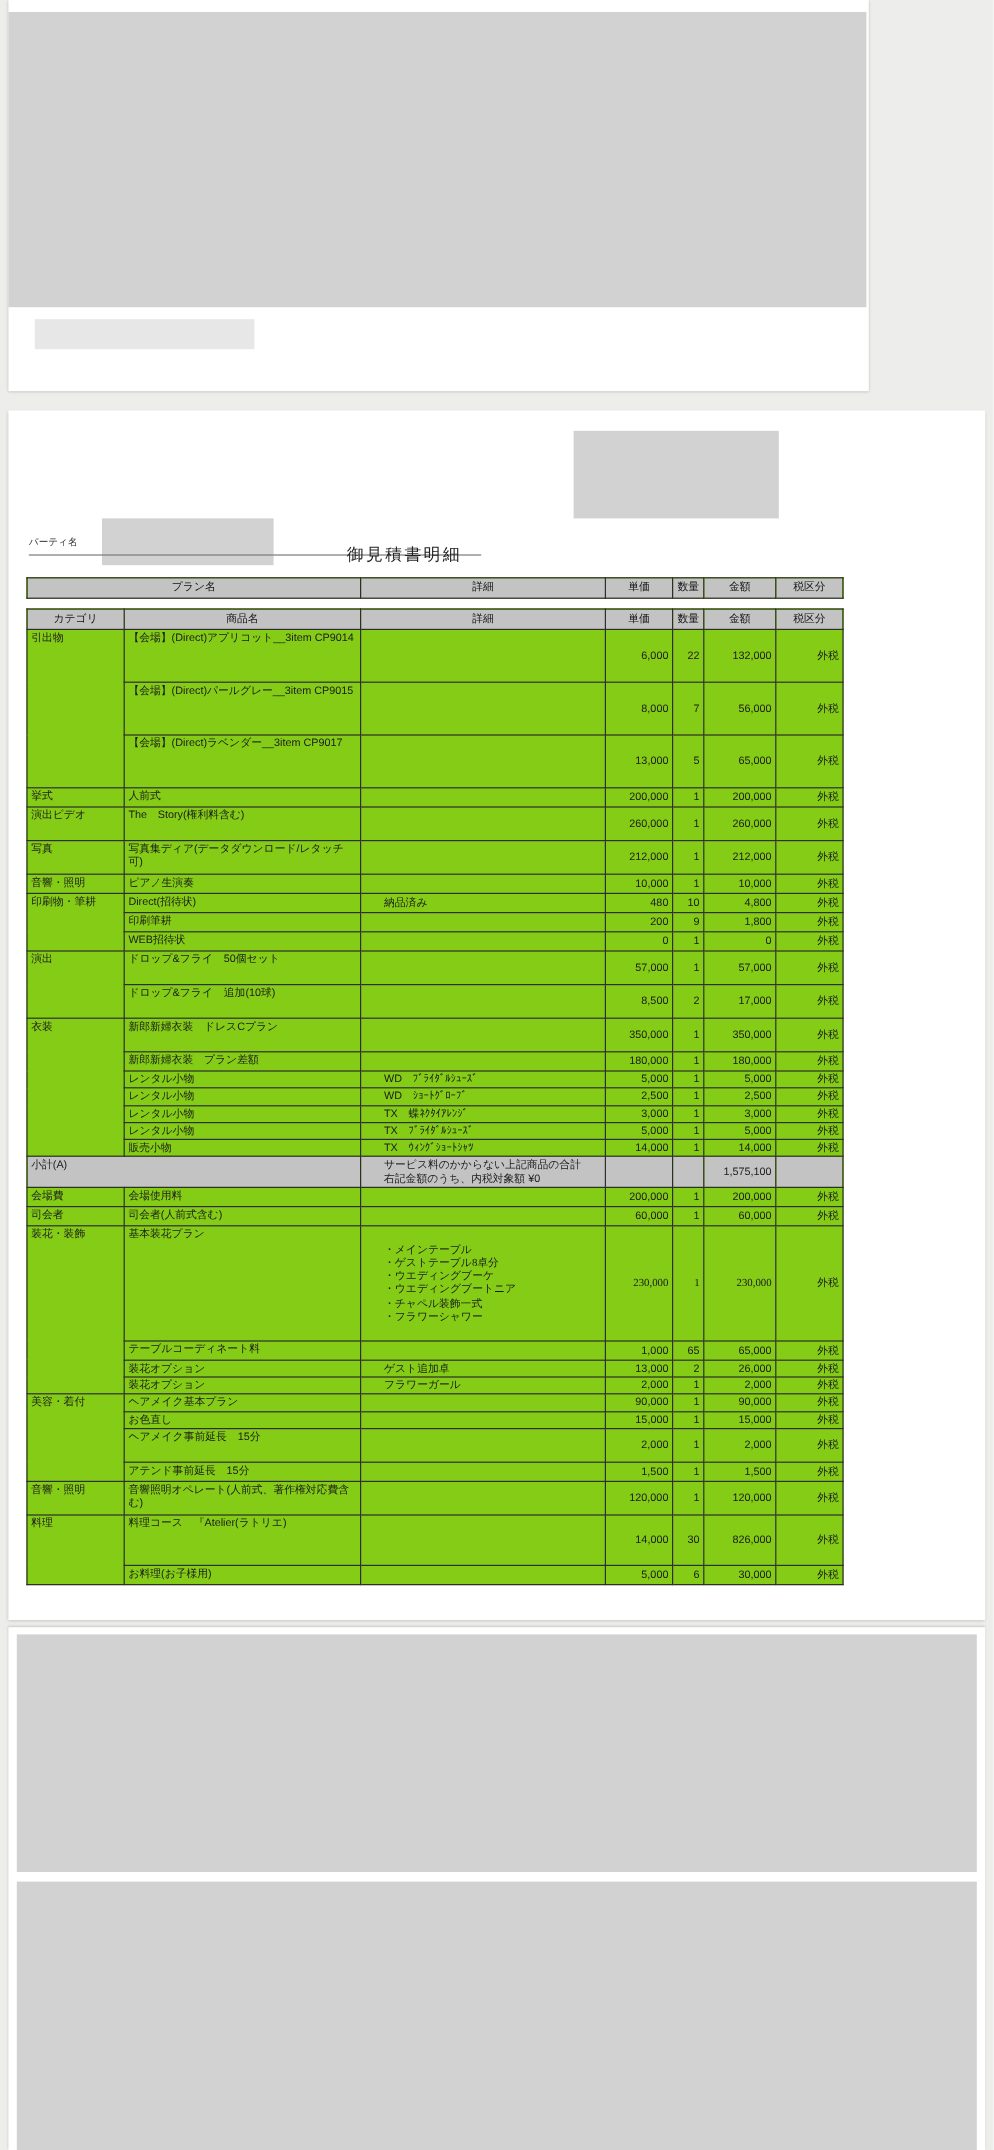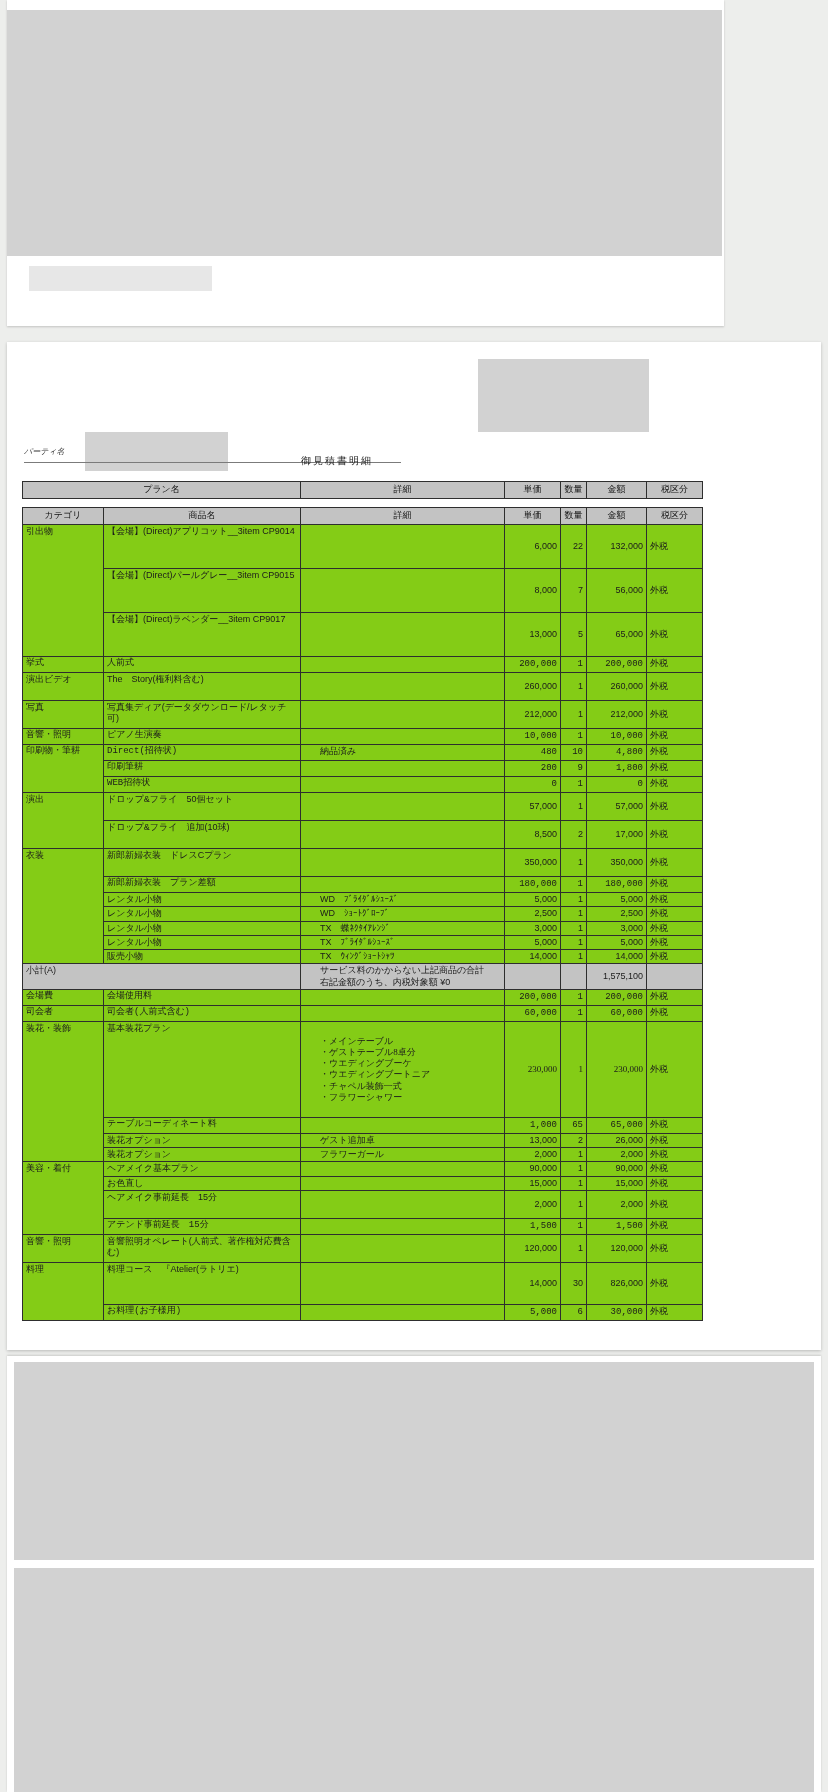--- a/index.html
+++ b/index.html
@@ -10,41 +10,41 @@
     color:#1b1b1b;
   }
   .page{position:absolute;background:#ffffff;}
   #page1{left:7px;top:0;width:717px;height:326px;box-shadow:0 1px 2px rgba(0,0,0,.18);}
   #page2{left:7px;top:342px;width:814px;height:1008px;box-shadow:0 1px 3px rgba(0,0,0,.22);}
   #page3{left:7px;top:1356px;width:814px;height:436px;box-shadow:0 -1px 2px rgba(0,0,0,.15);}
   .redact{position:absolute;background:#d2d2d2;}
   .redact.light{background:#e7e7e7;}
 
   
-  .party-label{position:absolute;left:17px;top:104px;font-size:8px;color:#333;font-style:italic;}
+  .party-label{position:absolute;left:17px;top:104px;font-size:8px;color:#333;}
   .party-line{position:absolute;left:17px;top:120px;width:377px;border-bottom:1.5px solid #7b7b7b;}
   .doc-title{position:absolute;left:0;top:112px;width:660px;text-align:center;
-    font-size:10px;letter-spacing:2px;color:#222;}
+    font-size:14px;letter-spacing:2px;color:#222;}
 
   
   table{border-collapse:collapse;table-layout:fixed;position:absolute;left:15px;background:#84cc16;}
   #plan-table{top:139px;width:680px;}
   #main-table{top:165px;width:680px;}
   td,th{border:1px solid #2e2e2e;padding:1px 3px;font-size:9px;font-weight:normal;
     overflow:hidden;line-height:1.25;}
   table{border:1.5px solid #1a1a1a;}
   .hc{background:#c3c3c3;text-align:center;height:14px;color:#111;}
   .c-cat{vertical-align:top;}
   .c-name{vertical-align:top;}
   .c-det{vertical-align:middle;white-space:pre-line;padding-left:19px;}
   .c-num{text-align:right;vertical-align:middle;}
   .c-qty{text-align:right;vertical-align:middle;}
-  .c-tax{text-align:left;vertical-align:middle;}
+  .c-tax{text-align:right;vertical-align:middle;}
   .r-xs{height:14px;}
-  .r-s{height:16px;font-family:Liberation Mono, monospace;}
+  .r-s{height:16px;}
   .r-m{height:28px;}
   .r-tall{height:44px;}
   .r-xl{height:96px;font-family:Liberation Serif, serif;}
   .r-k{height:42px;}
   .r-st{height:16px;margin-left:19px;}
   tr.grp > td{border-top-width:1.5px;}
   .subtotal td{background:#c3c3c3;border-top-width:1.5px;border-bottom-width:1.5px;}
   .subtotal .c-det{vertical-align:middle;}
 </style>
 </head>

